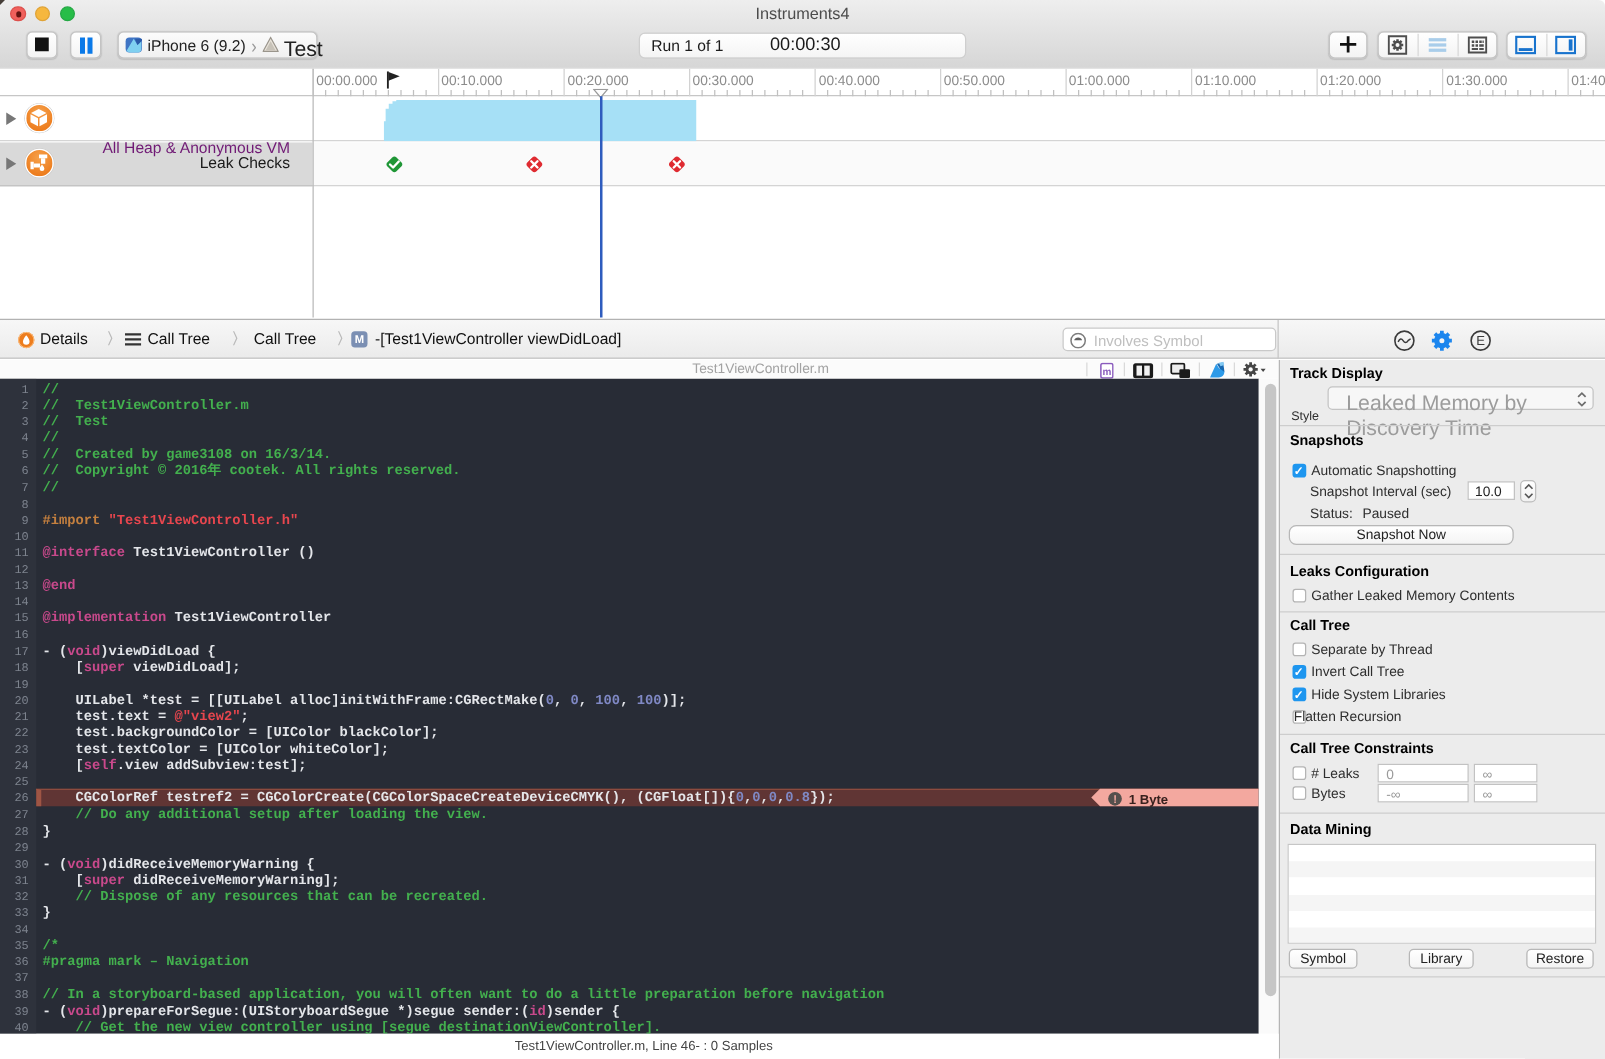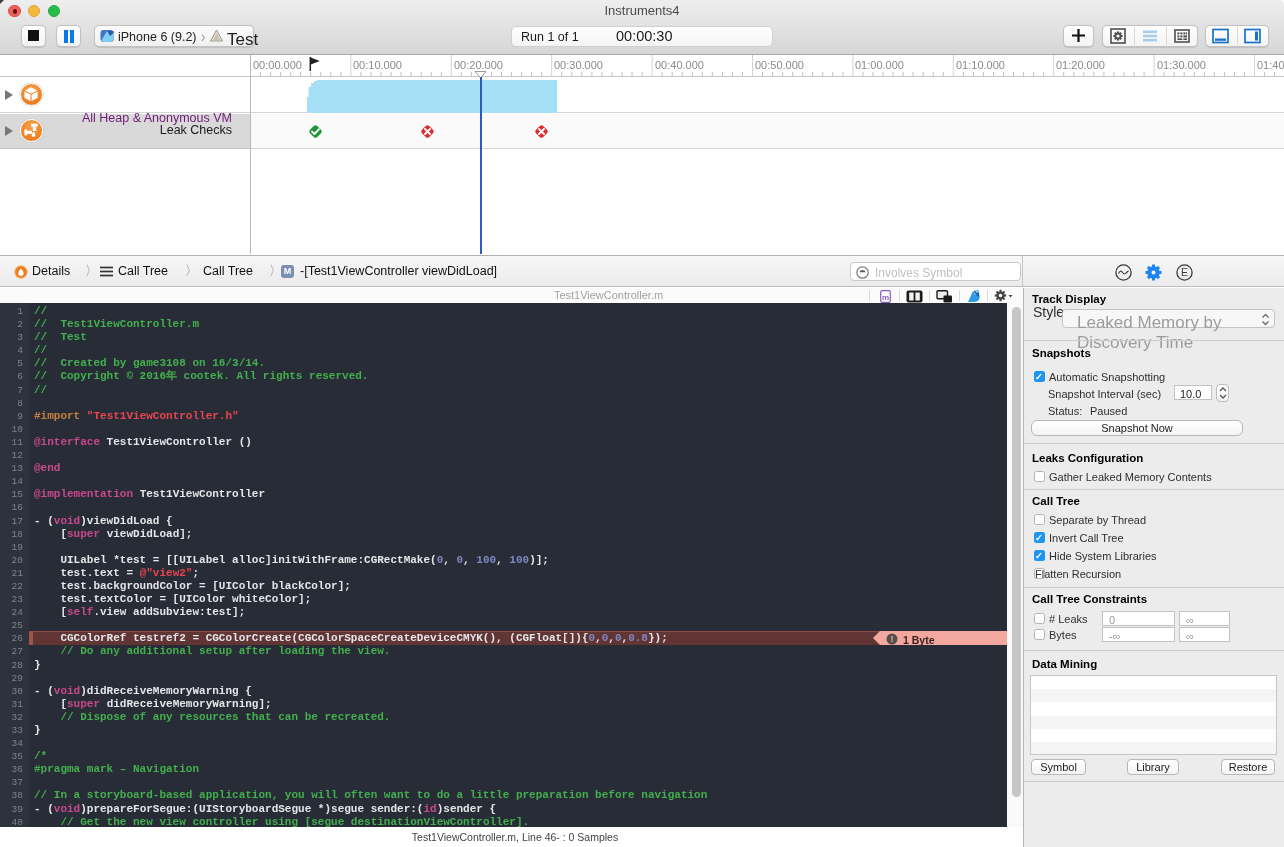--- a/index.html
+++ b/index.html
@@ -494,21 +494,21 @@
   <div id="scrollstrip" class="abs">
       <div id="scrollthumb"></div>
     </div>
   <div id="panelborder" class="abs"></div>
   <div id="statusbar" class="abs">
       <div id="statustext">Test1ViewController.m, Line 46- : 0 Samples</div>
     </div>
 
   <div id="rpanel" class="abs">
     <div class="rp rphead" style="left:8px; top:5px;">Track Display</div>
-    <div class="rp" style="left:9px; top:16px; font-size:14px;">Style</div>
+    <div class="rp" style="left:9px; top:40px; font-size:10px;">Style</div>
     <div class="rp" style="left:38px; top:21px; width:213px; height:19px; background:#f7f7f7; border:1px solid #c4c4c4; border-radius:4px;">
   <div style="position:absolute; left:14px; top:2.5px; font-size:17px; color:#9c9c9c;">Leaked Memory by Discovery Time</div>
   <svg style="position:absolute; right:4px; top:3px;" width="9" height="13" viewBox="0 0 9 13">
     <path d="M1.5 4.5 L4.5 1.5 L7.5 4.5" fill="none" stroke="#6e6e6e" stroke-width="1.4"></path>
     <path d="M1.5 8.5 L4.5 11.5 L7.5 8.5" fill="none" stroke="#6e6e6e" stroke-width="1.4"></path>
   </svg>
 </div>
     <div class="rsep" style="top:52px;"></div>
     <div class="rp rphead" style="left:8px; top:59px;">Snapshots</div>
     <div class="rp cb on" style="left:10px; top:83px;"></div>
@@ -518,21 +518,21 @@
         <span style="position:absolute;left:5px;top:1.5px;">10.0</span>
       </div>
     <div class="rp" style="left:192px; top:96px; width:13px; height:18px; background:linear-gradient(#fff,#f1f1f1); border:1px solid #bdbdbd; border-radius:4px;">
   <svg style="position:absolute;left:1.5px;top:2px;" width="8" height="12" viewBox="0 0 8 12">
     <path d="M1 4 L4 1 L7 4" fill="none" stroke="#555" stroke-width="1.3"></path>
     <path d="M1 8 L4 11 L7 8" fill="none" stroke="#555" stroke-width="1.3"></path>
   </svg>
 </div>
     <div class="rp" style="left:24px; top:117px;">Status:</div>
     <div class="rp" style="left:66px; top:117px;">Paused</div>
-    <div class="rp rbtn" style="left:7px; top:132px; width:212px; border-radius:6px;"><span style="position:relative;top:1px;">Snapshot Now</span></div>
+    <div class="rp rbtn" style="left:7px; top:132px; width:180px; border-radius:6px;"><span style="position:relative;top:1px;">Snapshot Now</span></div>
     <div class="rsep" style="top:155px;"></div>
     <div class="rp rphead" style="left:8px; top:164px;">Leaks Configuration</div>
     <div class="rp cb off" style="left:10px; top:183px;"></div>
     <div class="rp" style="left:25px; top:183px;">Gather Leaked Memory Contents</div>
     <div class="rsep" style="top:201px;"></div>
     <div class="rp rphead" style="left:8px; top:207px;">Call Tree</div>
     <div class="rp cb off" style="left:10px; top:226px;"></div>
     <div class="rp" style="left:25px; top:226px;">Separate by Thread</div>
     <div class="rp cb on" style="left:10px; top:244px;"></div>
     <div class="rp" style="left:25px; top:244px;">Invert Call Tree</div>

